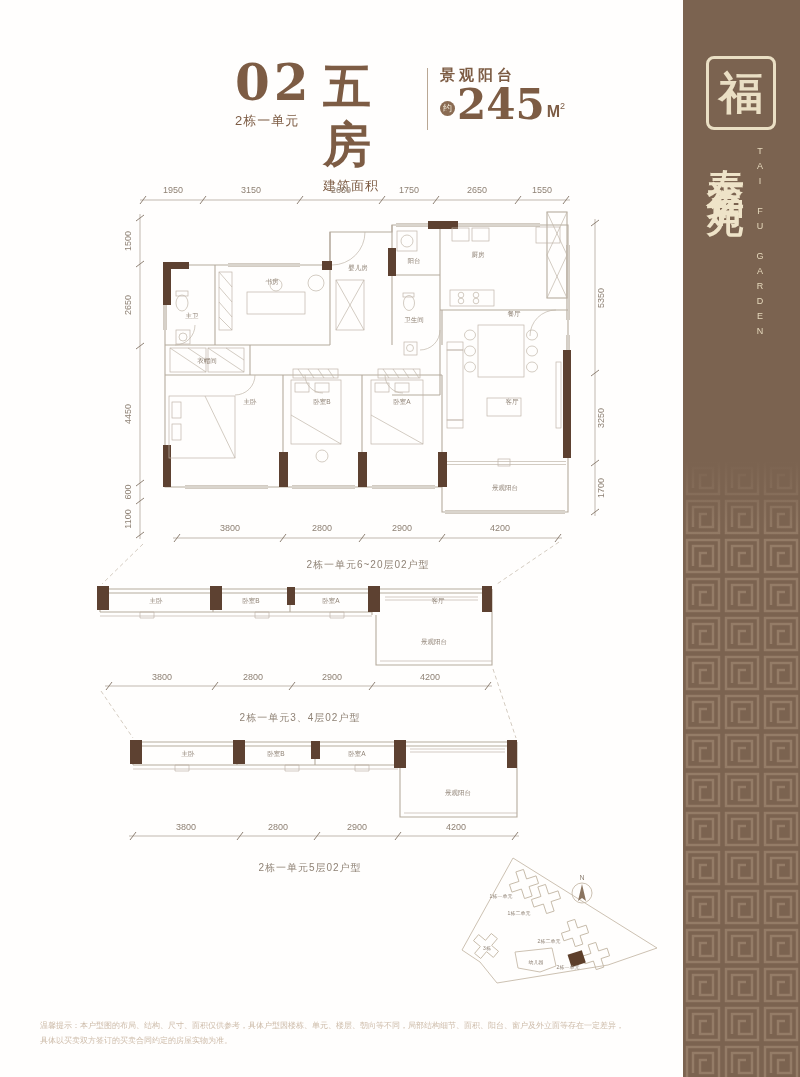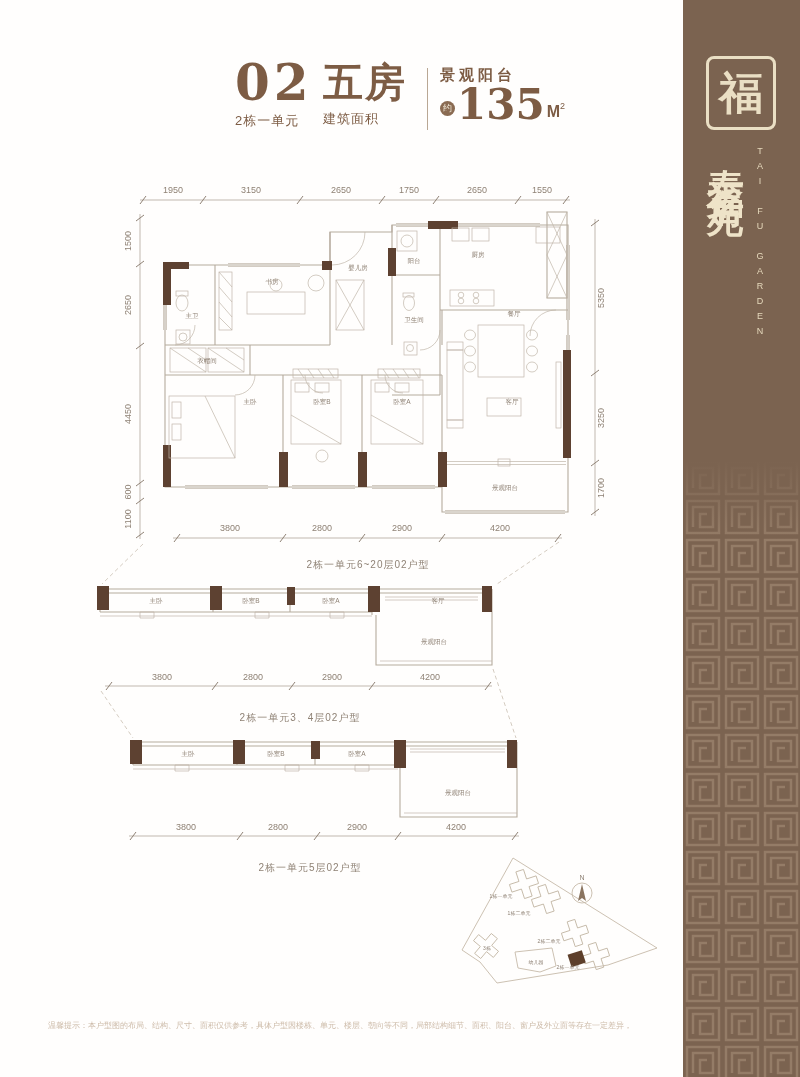--- a/index.html
+++ b/index.html
@@ -5,21 +5,21 @@
   html,body{margin:0;padding:0;background:#ffffff;}
   #page{position:relative;width:800px;height:1077px;background:#fffefd;overflow:hidden;
         font-family:"Liberation Sans",sans-serif;}
   
   #header{position:absolute;left:235px;top:58px;width:330px;height:80px;color:#7d5c44;}
   .hcol{position:absolute;}
   .big-serif{font-family:"DejaVu Serif","Liberation Serif",serif;font-weight:700;line-height:1;}
   #h-unit{left:0;top:0;width:80px;}
   #h-unit .big-serif{font-size:50px;letter-spacing:4px;}
   #h-type{left:88px;top:0;width:92px;}
-  #h-type .big-cjk{font-size:40px;font-weight:700;line-height:1.2;letter-spacing:2px;}
+  #h-type .big-cjk{font-size:48px;font-weight:700;line-height:1.2;letter-spacing:2px;}
   .hsub{font-size:13px;margin-top:4px;letter-spacing:1px;}
   #h-div{position:absolute;left:192px;top:10px;width:1px;height:62px;background:#b9a794;}
   #h-area{left:205px;top:8px;width:130px;text-align:left;}
   #h-area .alabel{font-size:15px;font-weight:700;letter-spacing:4px;}
   #h-area .arow{display:flex;align-items:flex-end;margin-top:2px;}
   .approx-circle{display:inline-block;width:15px;height:15px;border-radius:50%;
      background:#8a6b52;color:#f6eedd;font-size:9px;line-height:15px;text-align:center;margin:0 2px 7px 0;}
   .aval{font-family:"DejaVu Serif","Liberation Serif",serif;font-size:42px;font-weight:700;line-height:0.85;}
   .aunit{font-size:16px;font-weight:700;margin:0 0 2px 2px;}
   .aexp{font-size:9px;margin-bottom:12px;}
@@ -43,21 +43,21 @@
   .cap{font-size:10px;letter-spacing:1px;}
   .site-lb{font-size:5px;fill:#a3937f;}
   .wall{stroke:#b6ab9e;stroke-width:1.1;fill:none;}
   .thin{stroke:#c0b6a9;stroke-width:0.7;fill:none;}
   .darkw{fill:#5d4131;stroke:none;}
   .tick{stroke:#8f8275;stroke-width:1;}
   .chain{stroke:#a79b8c;stroke-width:0.7;}
   .dash{stroke:#c9bfb1;stroke-width:0.8;stroke-dasharray:4 3;fill:none;}
   .site{stroke:#c6baa9;stroke-width:0.9;fill:none;}
   
-  #disclaimer{position:absolute;left:40px;top:1018px;width:600px;text-align:center;
+  #disclaimer{position:absolute;left:40px;top:1018px;width:600px;
       color:#cdbba9;font-size:8px;line-height:1.9;}
 </style>
 </head>
 <body>
 
 <div id="page">
 
   <div id="header">
     <div class="hcol" id="h-unit">
       <div class="big-serif">02</div>
@@ -65,21 +65,21 @@
     </div>
     <div class="hcol" id="h-type">
       <div class="big-cjk">五房</div>
       <div class="hsub">建筑面积</div>
     </div>
     <div id="h-div"></div>
     <div class="hcol" id="h-area">
       <div class="alabel">景观阳台</div>
       <div class="arow">
         <span class="approx-circle">约</span>
-        <span class="aval">135</span>
+        <span class="aval">245</span>
         <span class="aunit">M</span>
         <span class="aexp">2</span>
       </div>
     </div>
   </div>
 
   <svg id="plan-svg" width="680" height="1077" viewBox="0 0 680 1077">
 
     <g>
 
@@ -323,20 +323,21 @@
       <g>
         <circle cx="582" cy="893" r="10" class="site"></circle>
         <polygon points="582,884 578,901 582,898 586,901" fill="#8a7460"></polygon>
         <text class="site-lb" x="582" y="880" style="font-size:7px">N</text>
       </g>
     </g>
   </svg>
 
   <div id="disclaimer">
     <div>温馨提示：本户型图的布局、结构、尺寸、面积仅供参考，具体户型因楼栋、单元、楼层、朝向等不同，局部结构细节、面积、阳台、窗户及外立面等存在一定差异，</div>
+    <div>具体以买卖双方签订的买卖合同约定的房屋实物为准。</div>
   </div>
 
   <div id="sidebar">
     <svg id="pattern-wrap" width="117" height="627">
         <path d="M4,12 h32 v32 h-32 z" fill="none" stroke="rgba(238,214,186,0.22)" stroke-width="2.5"></path>
         <path d="M10,38 v-20 h20 v20 h-13 v-13 h7" fill="none" stroke="rgba(238,214,186,0.22)" stroke-width="2.5"></path>
         <path d="M43,12 h32 v32 h-32 z" fill="none" stroke="rgba(238,214,186,0.22)" stroke-width="2.5"></path>
         <path d="M49,38 v-20 h20 v20 h-13 v-13 h7" fill="none" stroke="rgba(238,214,186,0.22)" stroke-width="2.5"></path>
         <path d="M82,12 h32 v32 h-32 z" fill="none" stroke="rgba(238,214,186,0.22)" stroke-width="2.5"></path>
         <path d="M88,38 v-20 h20 v20 h-13 v-13 h7" fill="none" stroke="rgba(238,214,186,0.22)" stroke-width="2.5"></path>

